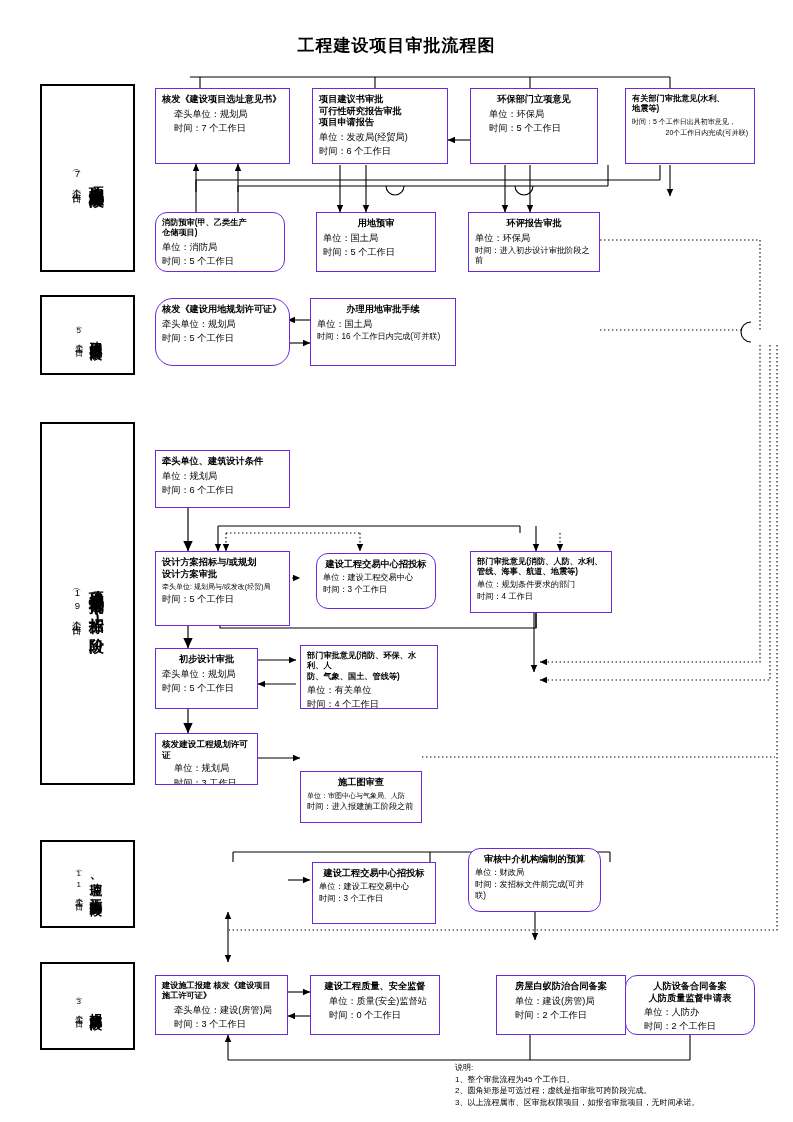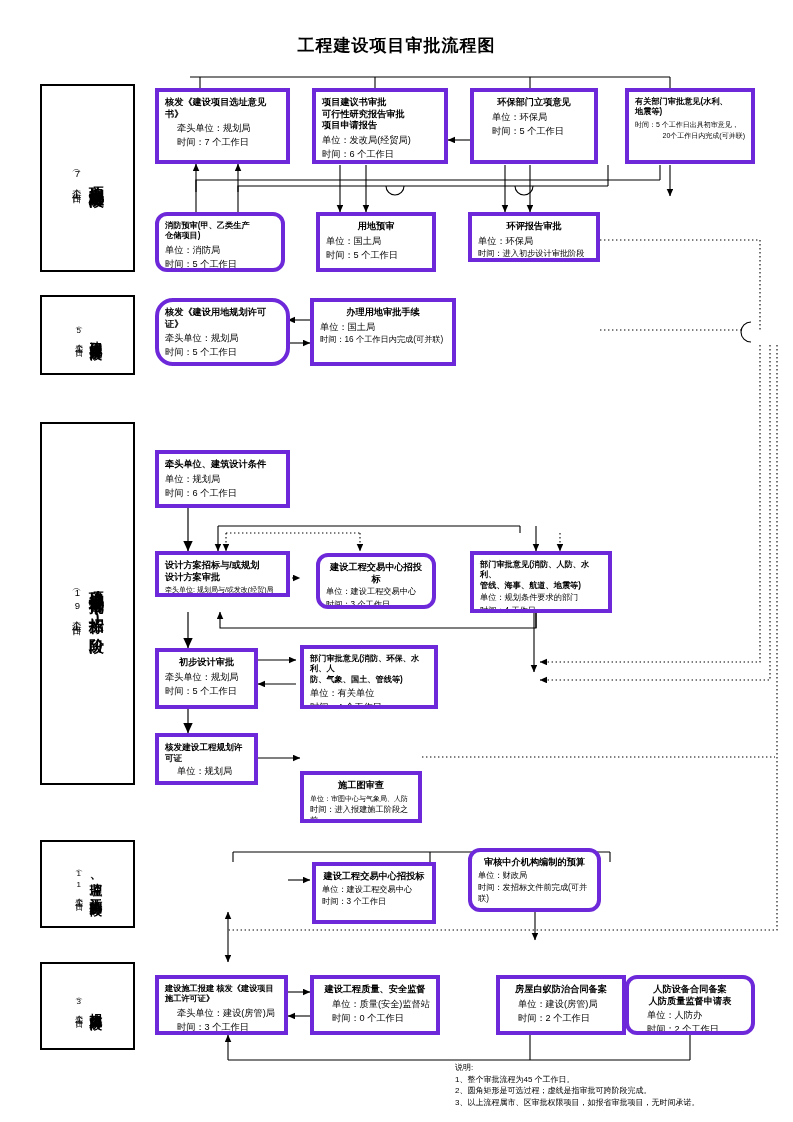--- a/index.html
+++ b/index.html
@@ -16,21 +16,21 @@
          display:flex;flex-direction:row-reverse;align-items:center;
          justify-content:center;box-sizing:border-box;}
   .stage .sname{writing-mode:vertical-rl;text-orientation:upright;
          font-size:15px;font-weight:bold;line-height:1.18;letter-spacing:1px;}
   .stage .sdur{writing-mode:vertical-rl;text-orientation:upright;
          font-size:9.5px;line-height:1.5;letter-spacing:2px;margin-right:4px;}
   .stage.small .sname{font-size:12.5px;}
   .stage.small .sdur{font-size:8px;}
 
   
-  .node{position:absolute;border:4px solid #6d28d9;background:#fff;
+  .node{position:absolute;border:1px solid #6d28d9;background:#fff;
         box-sizing:border-box;padding:5px 6px 4px 6px;overflow:hidden;}
   .node.round{border-radius:12px;}
   .node .nt{font-size:9.2px;font-weight:bold;line-height:1.25;}
   .node .nt.ctr{text-align:center;}
   .node .nl{font-size:9.2px;line-height:1.32;margin-top:2px;}
   .node .nl.tiny{font-size:7px;}
   .node .nl.ind{padding-left:12px;}
   .node .nt.sm{font-size:8.2px;}
   .node .nl.sm{font-size:8.2px;}
 
@@ -200,21 +200,21 @@
     <div class="nl">单位：消防局</div>
     <div class="nl">时间：5 个工作日</div>
   </div>
 
   <div class="node" style="left:316px;top:212px;width:120px;height:60px;">
     <div class="nt ctr">用地预审</div>
     <div class="nl">单位：国土局</div>
     <div class="nl">时间：5 个工作日</div>
   </div>
 
-  <div class="node" style="left:468px;top:212px;width:132px;height:50px;">
+  <div class="node" style="left:468px;top:212px;width:132px;height:60px;">
     <div class="nt ctr">环评报告审批</div>
     <div class="nl">单位：环保局</div>
     <div class="nl sm">时间：进入初步设计审批阶段之前</div>
   </div>
 
   <div class="node" style="left:155px;top:298px;width:135px;height:68px;border-radius:18px;">
     <div class="nt">核发《建设用地规划许可证》</div>
     <div class="nl">牵头单位：规划局</div>
     <div class="nl">时间：5 个工作日</div>
   </div>
@@ -224,21 +224,21 @@
     <div class="nl">单位：国土局</div>
     <div class="nl sm">时间：16 个工作日内完成(可并联)</div>
   </div>
 
   <div class="node" style="left:155px;top:450px;width:135px;height:58px;">
     <div class="nt">牵头单位、建筑设计条件</div>
     <div class="nl">单位：规划局</div>
     <div class="nl">时间：6 个工作日</div>
   </div>
 
-  <div class="node" style="left:155px;top:551px;width:135px;height:46px;">
+  <div class="node" style="left:155px;top:551px;width:135px;height:75px;">
     <div class="nt">设计方案招标与/或规划</div>
     <div class="nt">设计方案审批</div>
     <div class="nl tiny">牵头单位: 规划局与/或发改(经贸)局</div>
     <div class="nl">时间：5 个工作日</div>
   </div>
 
   <div class="node round" style="left:316px;top:553px;width:120px;height:56px;">
     <div class="nt ctr">建设工程交易中心招投标</div>
     <div class="nl sm">单位：建设工程交易中心</div>
     <div class="nl sm">时间：3 个工作日</div>

